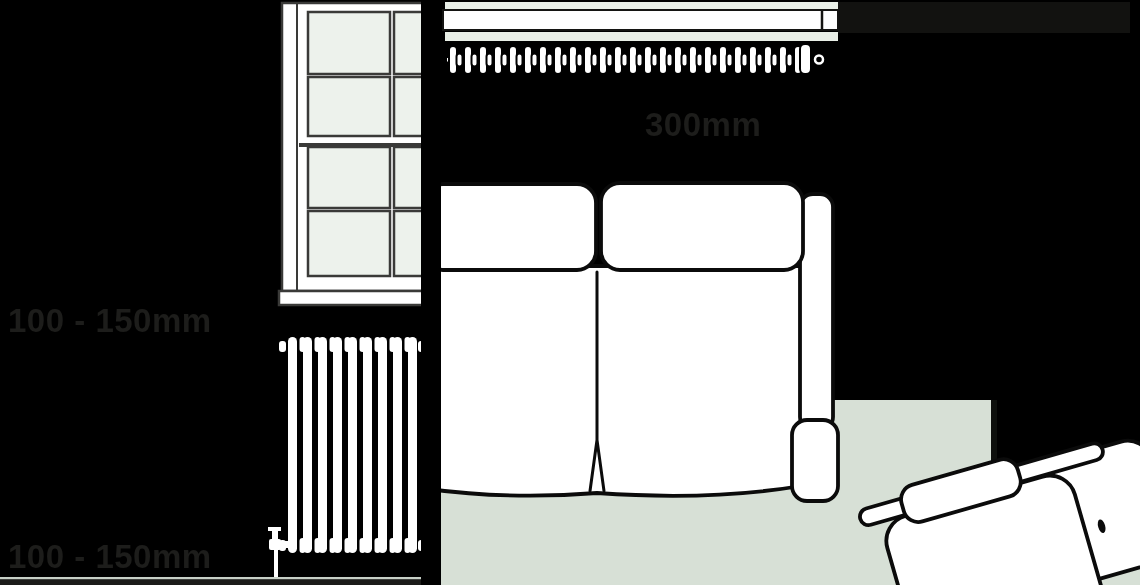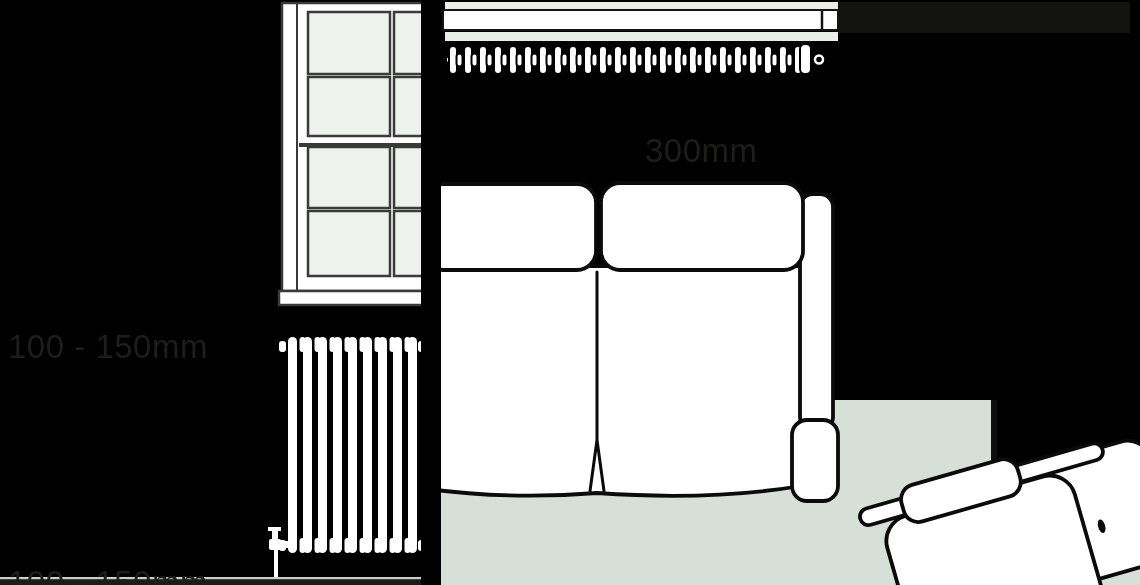--- a/index.html
+++ b/index.html
@@ -3,24 +3,23 @@
 <meta charset="utf-8">
 <style>
   html,body{margin:0;padding:0;background:#000;}
   .stage{
     position:relative;width:1140px;height:585px;overflow:hidden;
     background:var(--background,#000);
     font-family:"Liberation Sans", sans-serif;
   }
   .stage svg{position:absolute;left:0;top:0;}
   .lbl{
-    position:absolute;font-weight:400;font-size:33px;line-height:1;
+    position:absolute;font-weight:700;font-size:33px;line-height:1;
     letter-spacing:.5px;color:var(--label_ink,#1d1d1b);white-space:nowrap;
     user-select:none;
-    margin-top:26px;
   }
   #lbl-window{left:8px;top:304px;}
   #lbl-floor{left:8px;top:540px;}
   #lbl-side{left:645px;top:108px;}
   .f-white{fill:var(--white,#ffffff);}
   .f-pane{fill:var(--window_pane,#edf2ec);stroke:var(--outline_dark,#3a3a38);stroke-width:2.5;}
   .frame{fill:var(--white,#ffffff);stroke:var(--outline_dark,#3a3a38);stroke-width:2.5;}
   .s-dark{stroke:var(--outline_dark,#3a3a38);stroke-width:2;}
   .f-dark{fill:var(--outline_dark,#3a3a38);}
   .f-strip{fill:var(--wall_strip,#e9efe7);}

